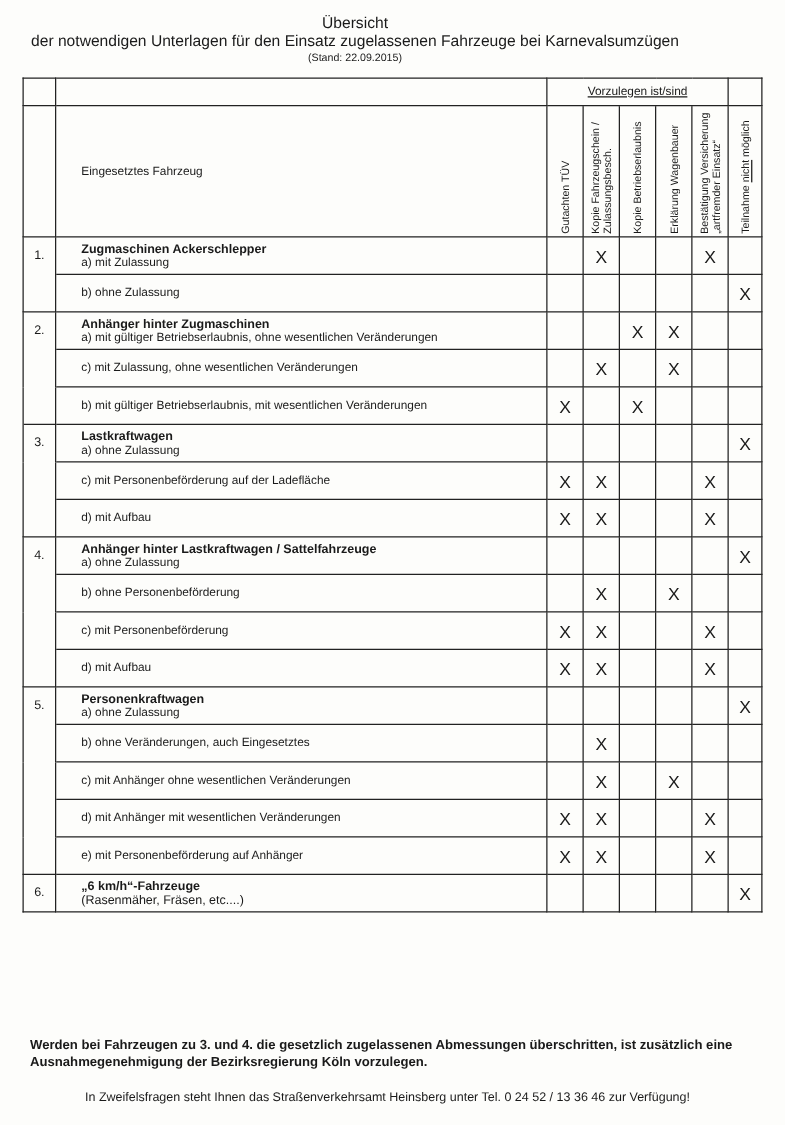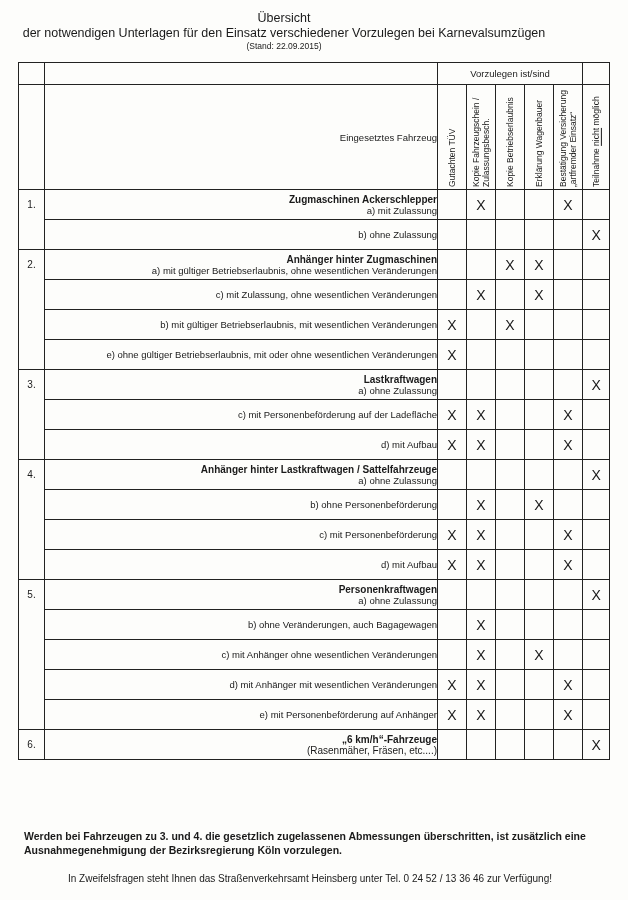--- a/index.html
+++ b/index.html
@@ -4,39 +4,39 @@
 <style>
   html, body { margin:0; padding:0; background:#fdfdfb; }
   body { width:628px; height:900px; position:relative; overflow:hidden; font-family:"Liberation Sans", sans-serif; color:#1a1a1a; }
   .title { position:absolute; left:0; width:568px; text-align:center; }
   #t1 { top:11px; font-size:12.5px; }
   #t2 { top:26px; font-size:12.5px; }
   #t3 { top:41px; font-size:8.5px; }
   table { position:absolute; left:18px; top:62px; border-collapse:collapse; table-layout:fixed; width:592px; }
   td { border:1px solid #222; padding:0; font-size:9.5px; vertical-align:middle; }
   col.num { width:26px; } col.desc { width:393px; } col.c { width:29px; } col.c6 { width:27px; }
-  .hdr1 td { height:21px; }
+  .hdr1 td { height:21px;text-decoration:underline; }
   .hdr2 td { height:104px; }
   .vz { text-align:center; font-size:9.5px; }
   .rot { writing-mode:vertical-rl; transform:rotate(180deg); font-size:8.5px; line-height:10px; white-space:pre; margin:0 auto; text-align:left; height:100px; }
   .rowtd { height:29px; }
   .numcell { text-align:center; font-size:10px; border-right:1px solid #222; }
-  .desc { padding-left:4px; font-size:9.5px; line-height:11px;text-align:right; }
+  .desc { padding-left:20px; font-size:9.5px; line-height:11px; }
   .desc .head { font-size:10px; font-weight:bold; }
   .desc .head.big { font-size:10px; }
   .mark { text-align:center; font-size:14px; }
   .foot1 { position:absolute; left:24px; top:829px; font-size:10.5px; font-weight:bold; line-height:14px; width:600px; }
   .foot2 { position:absolute; left:0; width:552px; top:873px; text-align:right; font-size:10px; }
   u { text-decoration:underline; }
 </style>
 </head>
 <body>
 
 <div id="t1" class="title">Übersicht</div>
-<div id="t2" class="title">der notwendigen Unterlagen für den Einsatz verschiedener Vorzulegen bei Karnevalsumzügen</div>
+<div id="t2" class="title">der notwendigen Unterlagen für den Einsatz zugelassenen Fahrzeuge bei Karnevalsumzügen</div>
 <div id="t3" class="title">(Stand: 22.09.2015)</div>
 
 <table>
   <colgroup>
     <col class="num">
       <col class="desc">
       <col class="c">
       <col class="c">
       <col class="c">
       <col class="c">
@@ -130,32 +130,20 @@
           <div>b) mit gültiger Betriebserlaubnis, mit wesentlichen Veränderungen</div>
         </td>
         <td class="mark rowtd">X</td>
         <td class="mark rowtd"></td>
         <td class="mark rowtd">X</td>
         <td class="mark rowtd"></td>
         <td class="mark rowtd"></td>
         <td class="mark rowtd"></td>
       </tr>
       <tr>
-        <td class="numcell rowtd" style="border-top: none; border-bottom: 1px solid rgb(34, 34, 34);"></td>
-        <td class="desc rowtd">
-          <div>e) ohne gültiger Betriebserlaubnis, mit oder ohne wesentlichen Veränderungen</div>
-        </td>
-        <td class="mark rowtd">X</td>
-        <td class="mark rowtd"></td>
-        <td class="mark rowtd"></td>
-        <td class="mark rowtd"></td>
-        <td class="mark rowtd"></td>
-        <td class="mark rowtd"></td>
-      </tr>
-      <tr>
         <td class="numcell rowtd" style="border-top: 1px solid rgb(34, 34, 34); border-bottom: none;">3.</td>
         <td class="desc rowtd">
           <div class="head">Lastkraftwagen</div>
           <div>a) ohne Zulassung</div>
         </td>
         <td class="mark rowtd"></td>
         <td class="mark rowtd"></td>
         <td class="mark rowtd"></td>
         <td class="mark rowtd"></td>
         <td class="mark rowtd"></td>
@@ -243,21 +231,21 @@
         <td class="mark rowtd"></td>
         <td class="mark rowtd"></td>
         <td class="mark rowtd"></td>
         <td class="mark rowtd"></td>
         <td class="mark rowtd"></td>
         <td class="mark rowtd">X</td>
       </tr>
       <tr>
         <td class="numcell rowtd" style="border-top: none; border-bottom: none;"></td>
         <td class="desc rowtd">
-          <div>b) ohne Veränderungen, auch Bagagewagen</div>
+          <div>b) ohne Veränderungen, auch Eingesetztes</div>
         </td>
         <td class="mark rowtd"></td>
         <td class="mark rowtd">X</td>
         <td class="mark rowtd"></td>
         <td class="mark rowtd"></td>
         <td class="mark rowtd"></td>
         <td class="mark rowtd"></td>
       </tr>
       <tr>
         <td class="numcell rowtd" style="border-top: none; border-bottom: none;"></td>

